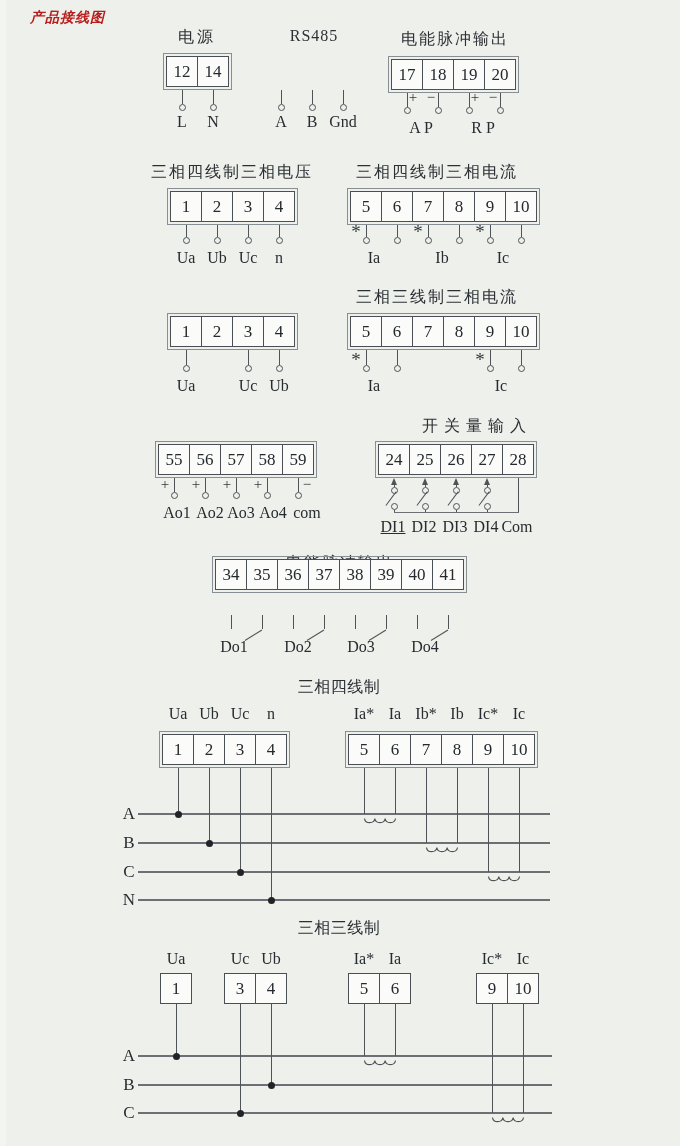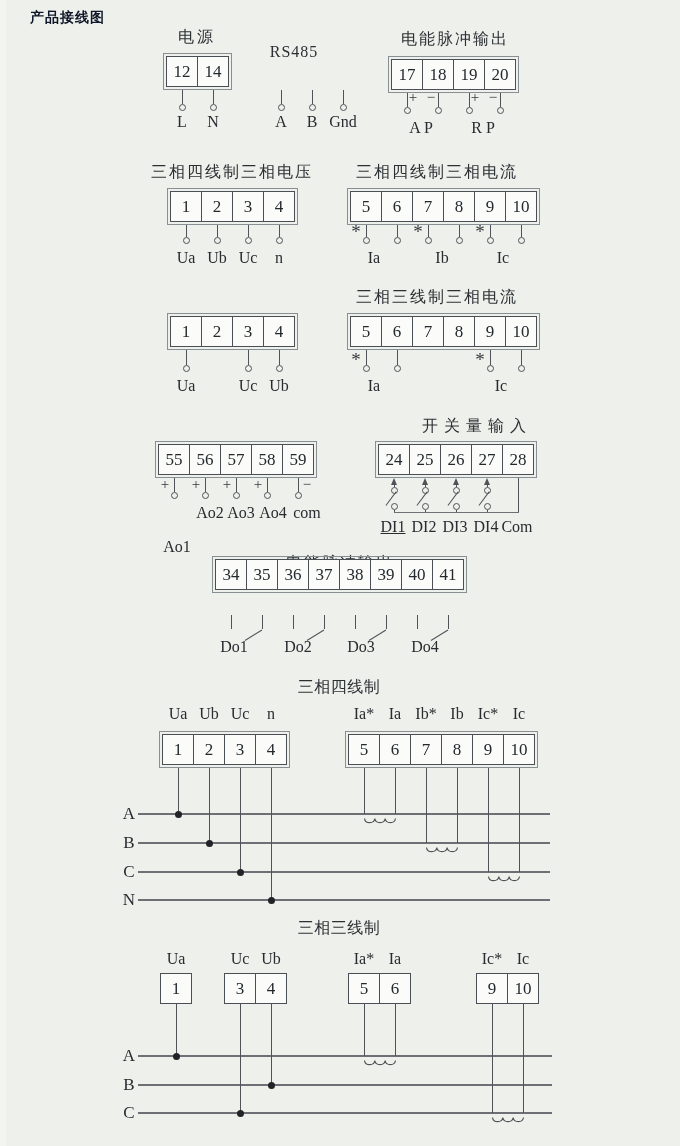--- a/index.html
+++ b/index.html
@@ -47,36 +47,36 @@
     border-left:3.5px solid transparent;border-right:3.5px solid transparent;
     border-bottom:7px solid #4e5357;
   }
   .coil{position:absolute;}
 </style>
 </head>
 <body>
 
 <div id="canvas" style="background: rgb(238, 240, 235);">
   <div id="page-left-edge"></div>
-  <div id="page-title" style="color: #0f172a;">产品接线图</div>
+  <div id="page-title" style="color: #b91c1c; font-style: italic;">产品接线图</div>
   <div id="diagram-root">
       <div class="sec-title" style="left: 197px; top: 27px; letter-spacing: 3px;">电源</div>
       <div class="strip-outer" style="left: 163px; top: 53px;">
         <div class="cells">
           <div class="cell">12</div>
           <div class="cell">14</div>
         </div>
       </div>
       <div class="wire" style="left: 181.5px; top: 90px; height: 13.5px;"></div>
       <div class="circle" style="left: 178.5px; top: 103.5px;"></div>
       <div class="lbl" style="left: 182px; top: 113px;">L</div>
       <div class="wire" style="left: 212.5px; top: 90px; height: 13.5px;"></div>
       <div class="circle" style="left: 209.5px; top: 103.5px;"></div>
       <div class="lbl" style="left: 213px; top: 113px;">N</div>
-      <div class="sec-title" style="left: 294px; top: 27px; letter-spacing: 1px; margin-top: 16px;">RS485</div>
+      <div class="sec-title" style="left: 314px; top: 27px; letter-spacing: 1px;">RS485</div>
       <div class="wire" style="left: 280.5px; top: 90px; height: 13.5px;"></div>
       <div class="circle" style="left: 277.5px; top: 103.5px;"></div>
       <div class="lbl" style="left: 281px; top: 113px;">A</div>
       <div class="wire" style="left: 311.5px; top: 90px; height: 13.5px;"></div>
       <div class="circle" style="left: 308.5px; top: 103.5px;"></div>
       <div class="lbl" style="left: 312px; top: 113px;">B</div>
       <div class="wire" style="left: 342.5px; top: 90px; height: 13.5px;"></div>
       <div class="circle" style="left: 339.5px; top: 103.5px;"></div>
       <div class="lbl" style="left: 343px; top: 113px;">Gnd</div>
       <div class="sec-title" style="left: 455px; top: 29px; letter-spacing: 2px;">电能脉冲输出</div>
@@ -209,21 +209,21 @@
       <div class="circle" style="left: 232.5px; top: 491.5px;"></div>
       <div class="wire" style="left: 266.5px; top: 478px; height: 13.5px;"></div>
       <div class="circle" style="left: 263.5px; top: 491.5px;"></div>
       <div class="wire" style="left: 297.5px; top: 478px; height: 13.5px;"></div>
       <div class="circle" style="left: 294.5px; top: 491.5px;"></div>
       <div class="sign" style="left: 165px; top: 484px;">+</div>
       <div class="sign" style="left: 196px; top: 484px;">+</div>
       <div class="sign" style="left: 227px; top: 484px;">+</div>
       <div class="sign" style="left: 258px; top: 484px;">+</div>
       <div class="sign" style="left: 307px; top: 484px;">−</div>
-      <div class="lbl" style="left: 177px; top: 504px; margin-top: 34px;">Ao1</div>
+      <div class="lbl" style="left: 177px; top: 504px;">Ao1</div>
       <div class="lbl" style="left: 210px; top: 504px;">Ao2</div>
       <div class="lbl" style="left: 241px; top: 504px;">Ao3</div>
       <div class="lbl" style="left: 273px; top: 504px;">Ao4</div>
       <div class="lbl" style="left: 307px; top: 504px;">com</div>
       <div class="sec-title" style="left: 477px; top: 416px; letter-spacing: 6px;">开关量输入</div>
       <div class="strip-outer" style="left: 375px; top: 441px;">
         <div class="cells">
           <div class="cell">24</div>
           <div class="cell">25</div>
           <div class="cell">26</div>

